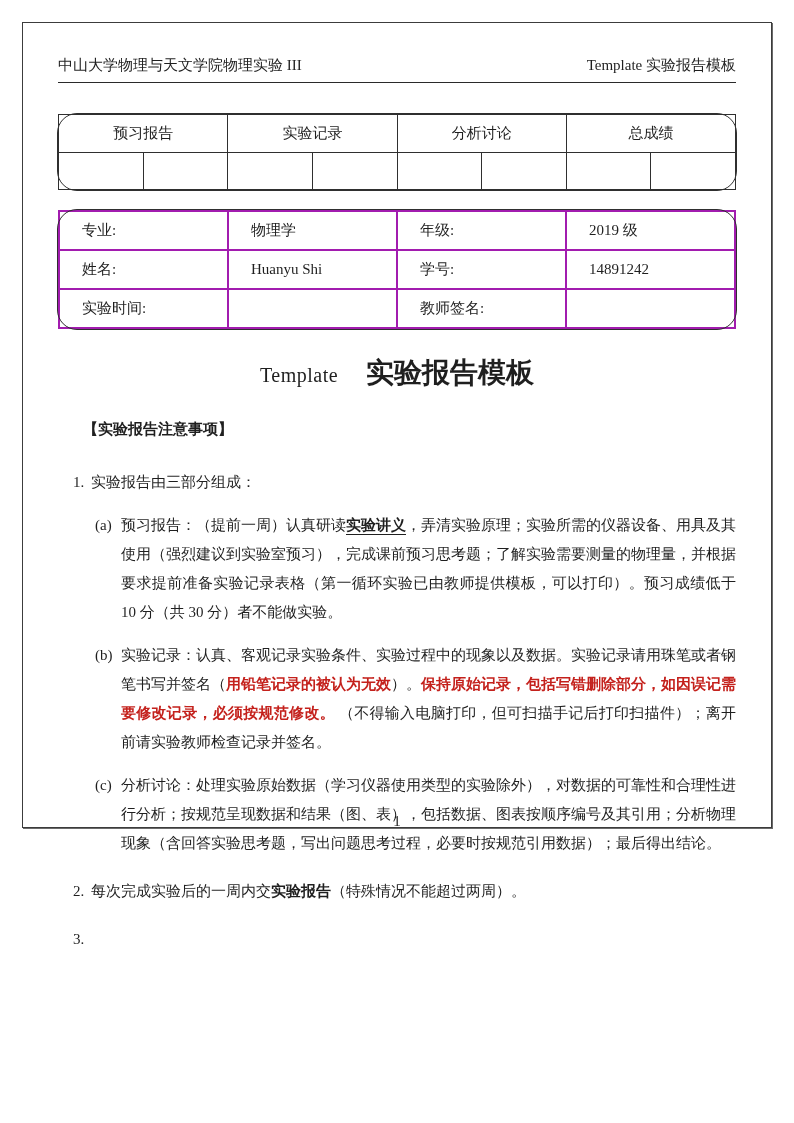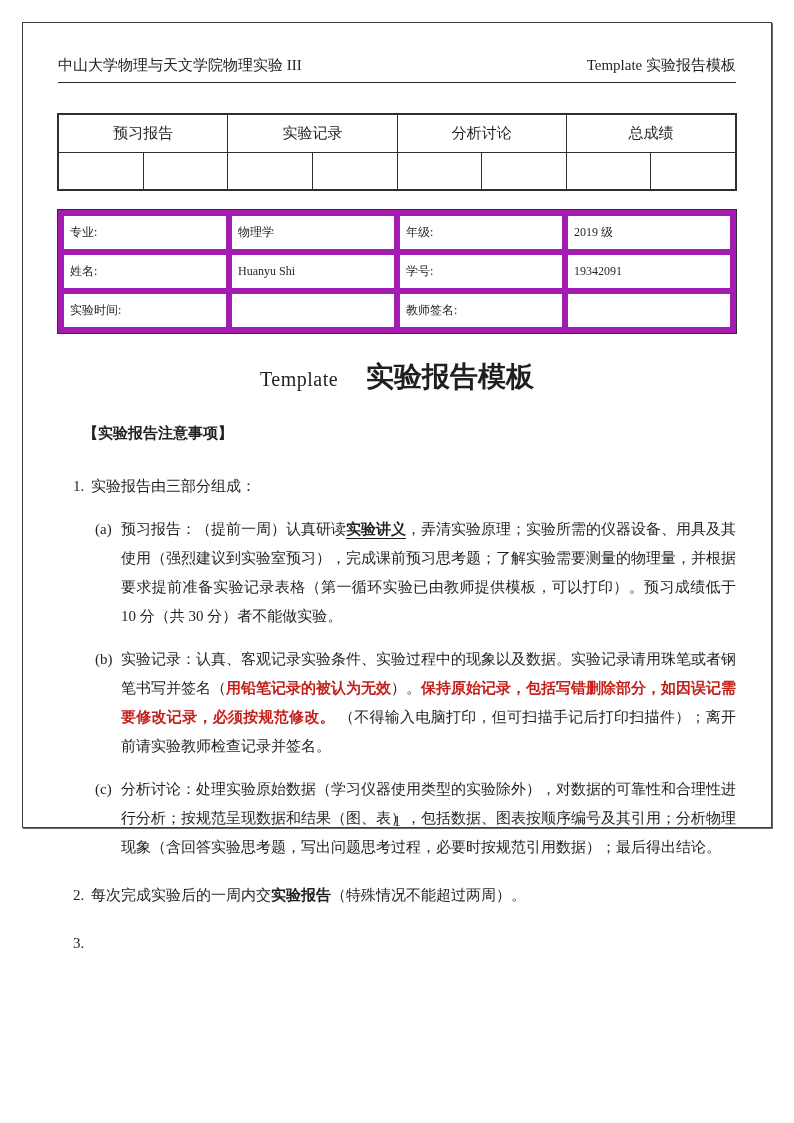--- a/index.html
+++ b/index.html
@@ -26,34 +26,34 @@
   .running-header {
     margin-top: 33px;
     display: flex;
     justify-content: space-between;
     align-items: baseline;
     font-size: 15px;
     padding-bottom: 7px;
     border-bottom: 1px solid #2a2a2a;
   }
   
-  table { border-collapse: collapse; width: 100%; table-layout: fixed; }
+  table { border-collapse: collapse; width: 100%; table-layout: fixed; border-radius: 19px; }
   .score-table { margin-top: 31px; outline: 1px solid #2f2f2f; }
   .score-table td {
     border: 1px solid #2f2f2f;
     font-size: 15px;
   }
   .score-table .hdr td { height: 38px; text-align: center; }
   .score-table .blank td { height: 37px; }
   .info-table { margin-top: 20px; outline: 1px solid #2f2f2f; }
   .info-table td {
-    border: 6px solid #a21caf;
+    border: 2px solid #a21caf;
     height: 39px;
-    font-size: 12px;
-    padding-left: 6px;
+    font-size: 15px;
+    padding-left: 22px;
     vertical-align: middle;
   }
   
   .report-title {
     margin-top: 25px;
     text-align: center;
     white-space: nowrap;
   }
   .title-latin { font-size: 20px; letter-spacing: 0.5px; }
   .title-cjk  { font-size: 28px; font-weight: 600; margin-left: 28px; }
@@ -143,21 +143,21 @@
         <tr>
           <td>专业:</td>
           <td>物理学</td>
           <td>年级:</td>
           <td>2019 级</td>
         </tr>
         <tr>
           <td>姓名:</td>
           <td>Huanyu Shi</td>
           <td>学号:</td>
-          <td>19342091</td>
+          <td>14891242</td>
         </tr>
         <tr>
           <td>实验时间:</td>
           <td></td>
           <td>教师签名:</td>
           <td></td>
         </tr>
       </tbody>
     </table>
 

